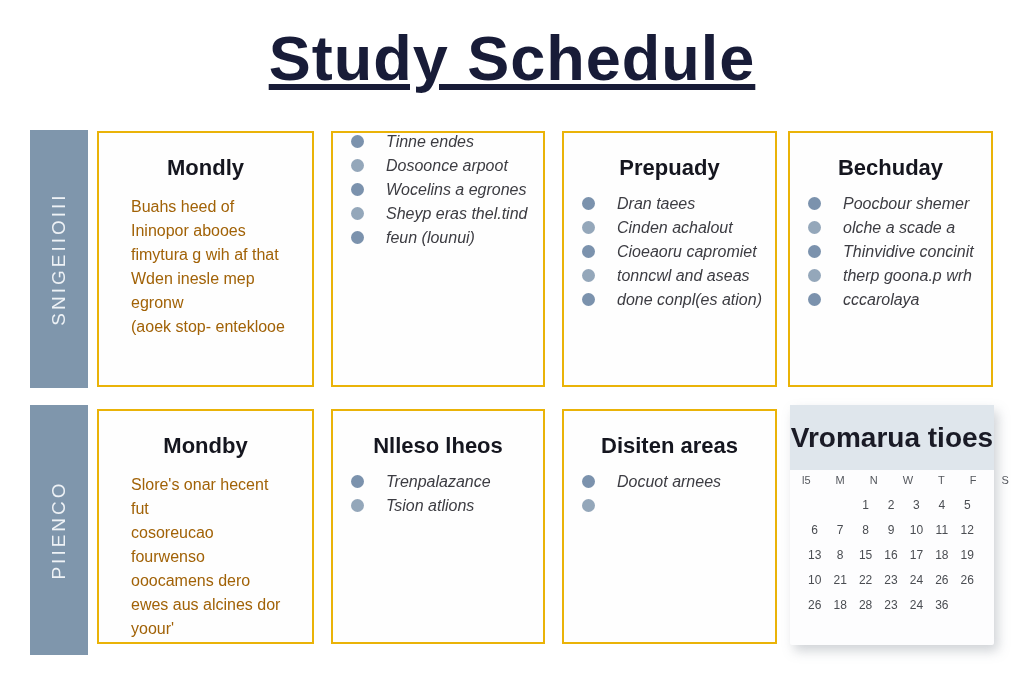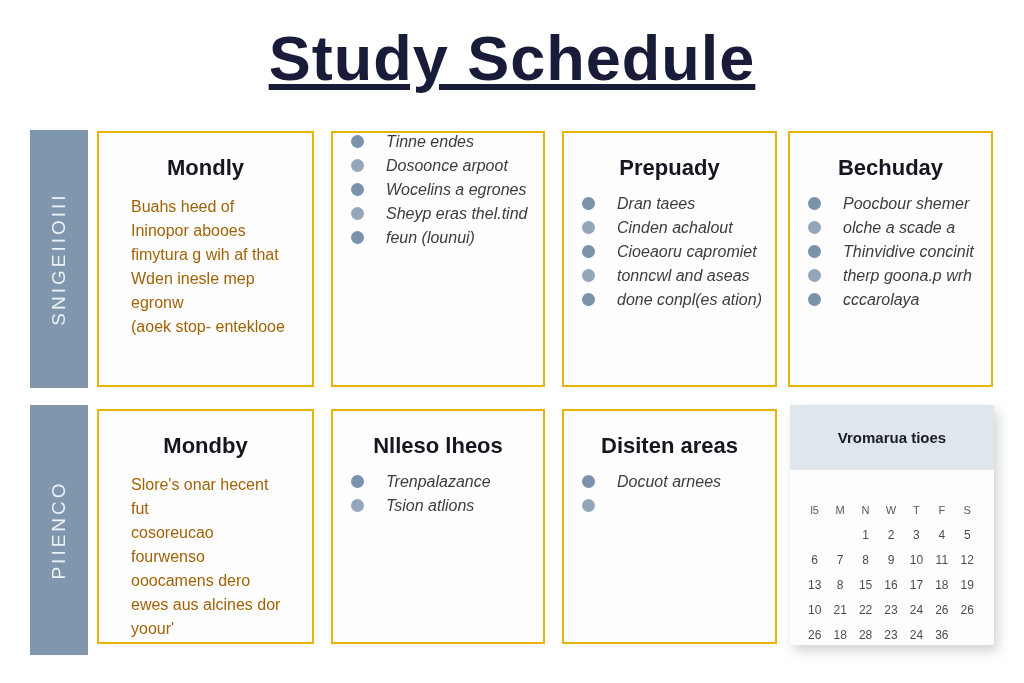--- a/index.html
+++ b/index.html
@@ -49,26 +49,26 @@
   .bullets{padding:2px 8px 0 18px;}
   .bullet-row{display:flex;align-items:flex-end;margin-bottom:11px;font-size:16px;color:#3c3c42;line-height:13px;min-height:13px;font-style:italic;}
   .dot{width:13px;height:13px;border-radius:50%;background:var(--bullet);margin-right:22px;flex:none;}
   .bullet-row:nth-of-type(even) .dot{background:var(--bullet-light);}
   .calendar{
     position:absolute;left:790px;top:405px;width:204px;height:240px;
     background:#fdfdfe;border-radius:2px;
     box-shadow:4px 6px 12px rgba(120,130,140,0.35);
   }
   .cal-band{height:65px;background:var(--calendar-band);display:flex;align-items:center;justify-content:center;}
-  .cal-band h2{font-size:15px;font-weight:800;color:#1a1b26;margin:0;}
+  .cal-band h2{font-size:28px;font-weight:800;color:#1a1b26;margin:0;}
   .cal-grid{
     display:grid;grid-template-columns:repeat(7,1fr);
     text-align:center;line-height:13px;
   }
-  .cal-weekdays{padding:34px 14px 0 12px;}
+  .cal-weekdays{padding:4px 14px 0 12px;gap:25px;}
   .cal-days{padding:12px 14px 0 12px;row-gap:12px;}
   .cal-weekdays > span{font-size:11px;color:#55585e;}
   .cal-days > span{font-size:12px;color:#4a4d52;}
 </style>
 </head>
 <body>
 
 <h1 class="page-title">Study Schedule</h1>
 
 <div class="strip strip-top">

